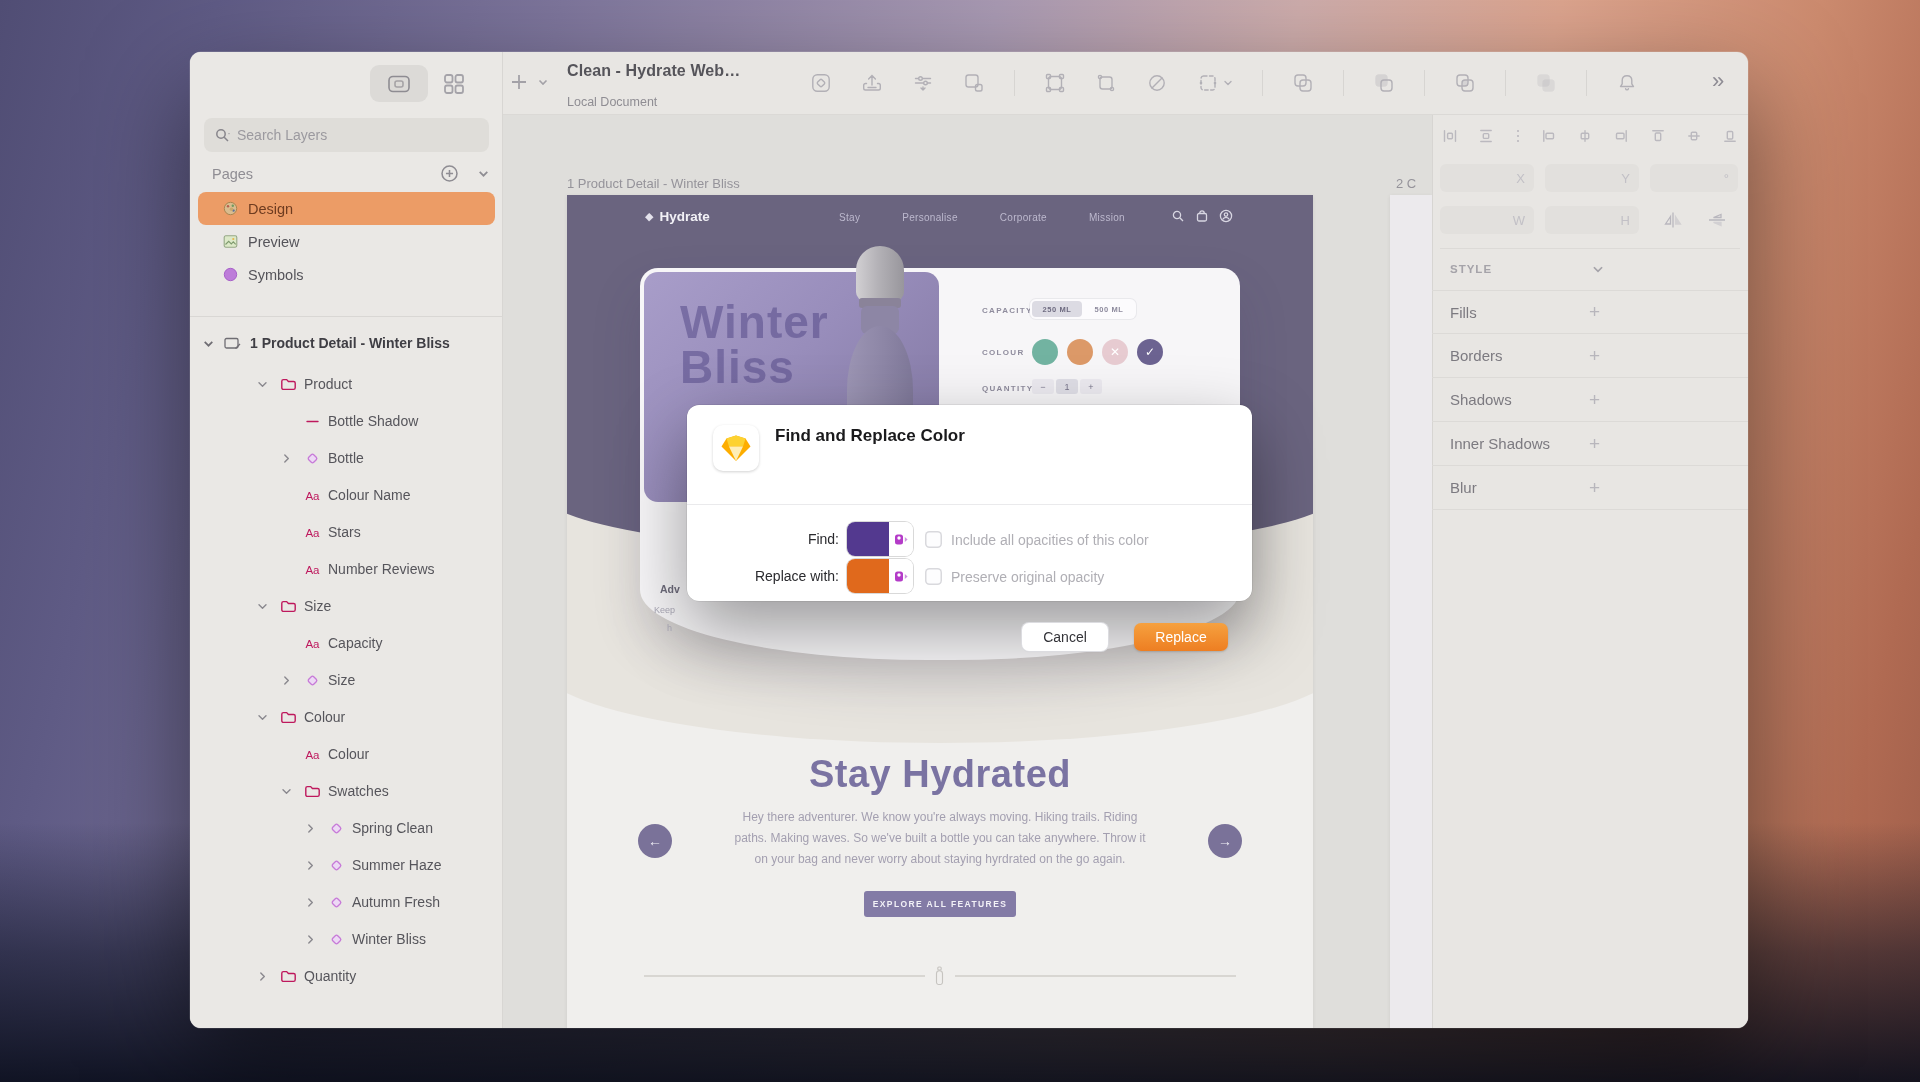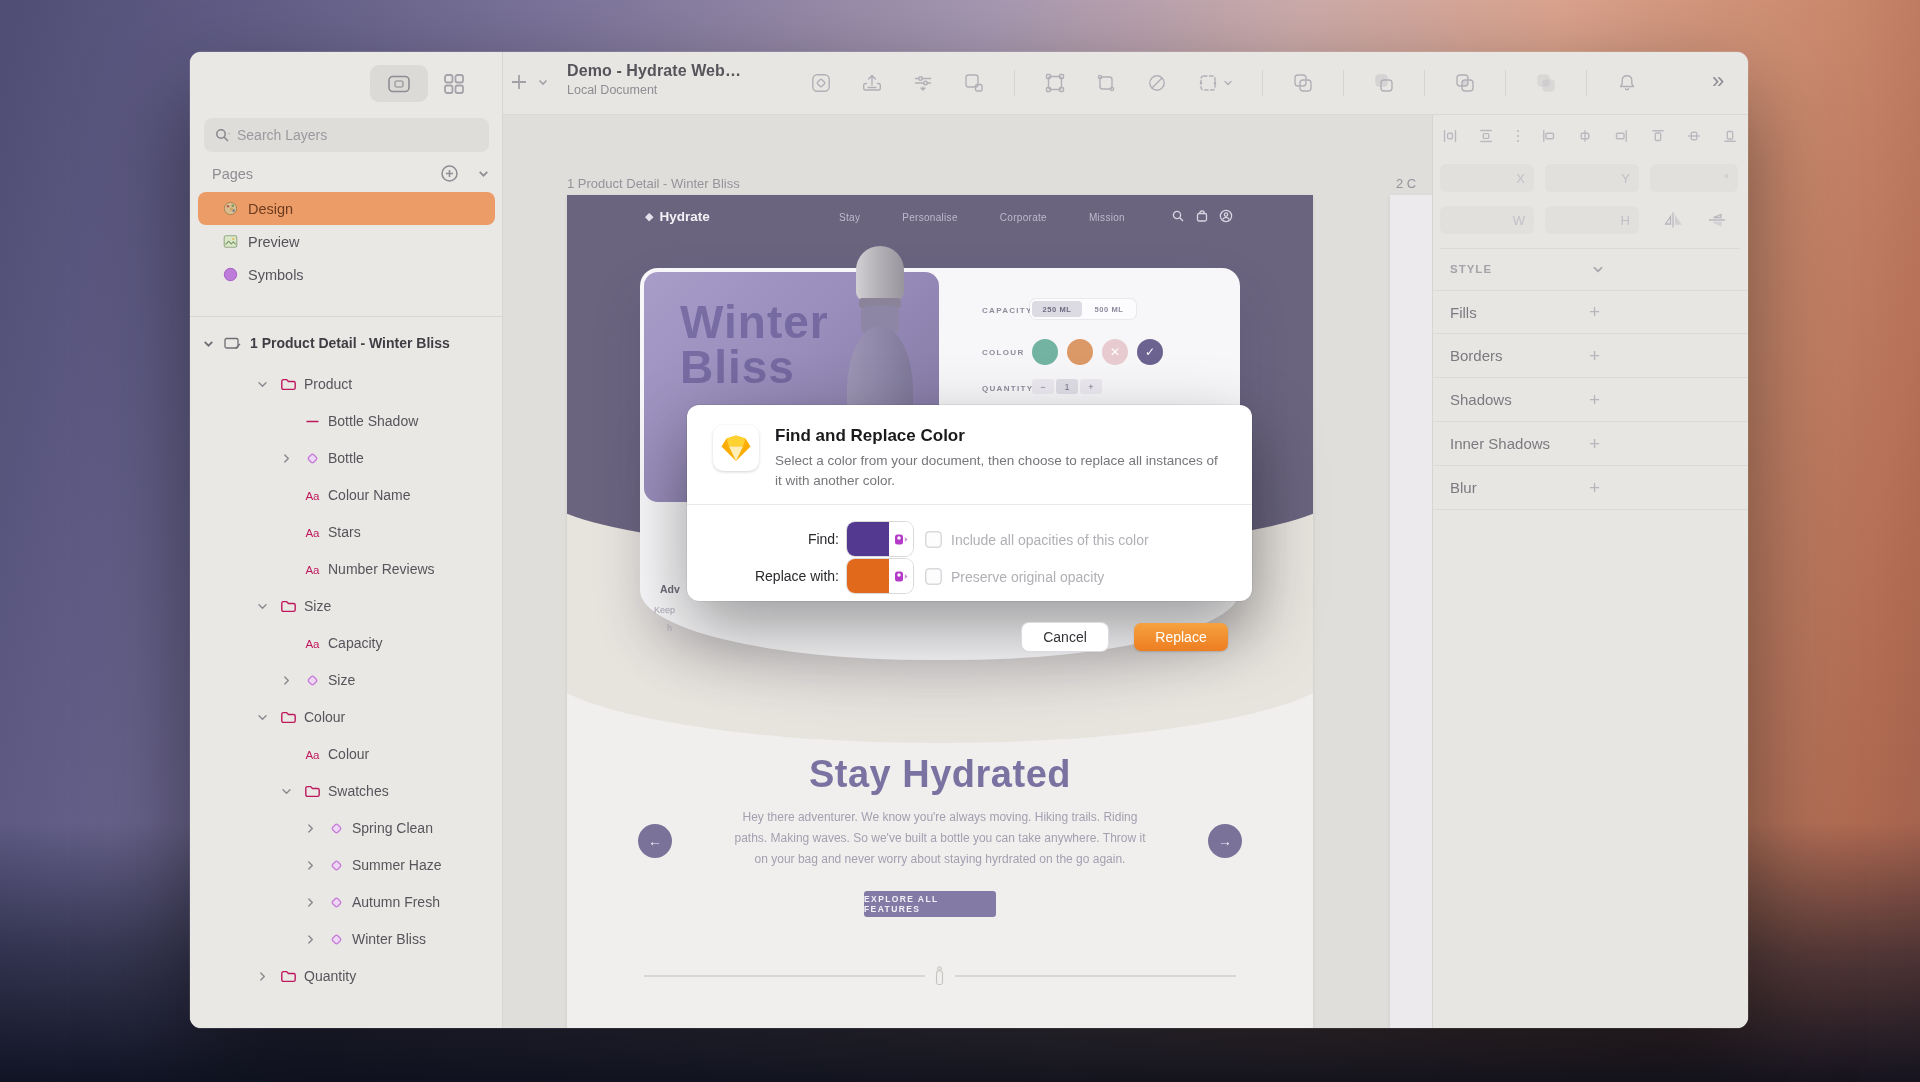--- a/index.html
+++ b/index.html
@@ -28,21 +28,21 @@
   .t1 { left:27px; background:#cccac8; box-shadow:inset 0 0 0 .5px rgba(0,0,0,.12); }
   .t1 i { display:block; width:5px; height:5px; border-radius:50%; background:#96918d; margin:5px auto; }
   .t2 { left:55px; background:#f5bd40; box-shadow:inset 0 0 0 .5px rgba(0,0,0,.12); }
   .t3 { left:83px; background:#42c74e; box-shadow:inset 0 0 0 .5px rgba(0,0,0,.12); }
   .view-btn1 { position:absolute; left:180px; top:13px; width:58px; height:37px; border-radius:9px; background:#dcdad7;
     display:flex; align-items:center; justify-content:center; color:#8e8c92; }
   .view-btn2 { position:absolute; left:252px; top:20px; width:24px; height:24px; color:#a5a3a9; }
   .tb-plus { position:absolute; left:318px; top:19px; color:#a3a1a7; display:flex; align-items:center; gap:7px; }
   .title-block { position:absolute; left:377px; top:10px; width:230px; }
   .title-block .tt { font-size:16px; font-weight:700; color:#55545a; letter-spacing:.1px; }
-  .title-block .ts { font-size:12.5px; color:#8f8d93; margin-top:3px; }
+  .title-block .ts { font-size:12.5px; color:#8f8d93; margin-top:15px; }
   .tb-icons { position:absolute; left:620px; top:0; height:62px; display:flex; align-items:center; gap:29px; color:#b2b0b6; }
   .tb-icons .sep { width:1px; height:26px; background:#d7d5d2; }
   .tb-icons .ticon { display:flex; align-items:center; gap:4px; }
   .tb-overflow { position:absolute; left:1522px; top:16px; font-size:22px; color:#8e8c94; letter-spacing:-2px; }
 
   
   .search-field { position:absolute; left:14px; top:66px; width:285px; height:34px; background:#dfddd9; border-radius:8px;
     display:flex; align-items:center; padding:0 10px; gap:6px; color:#87858b; }
   .search-field input { border:none; outline:none; background:transparent; font-size:14px; color:#55545a; width:210px;
     font-family:inherit; }
@@ -119,21 +119,21 @@
   .frag2 { left:87px; top:410px; font-size:9px; color:#acaab8; }
   .frag3 { left:100px; top:428px; font-size:9px; color:#acaab8; }
 
   .stay-title { position:absolute; left:173px; top:558px; width:400px; text-align:center; font-size:38px;
     font-weight:800; letter-spacing:.5px; color:#7a73a2; }
   .stay-body { position:absolute; left:163px; top:612px; width:420px; text-align:center; font-size:12px;
     line-height:1.75; color:#a39fb0; }
   .car-arrow { position:absolute; top:629px; width:34px; height:34px; border-radius:50%; background:#7a7299;
     color:#efeef5; display:flex; align-items:center; justify-content:center; font-size:14px; }
   .car-left { left:71px; } .car-right { left:641px; }
-  .stay-cta { position:absolute; left:297px; top:696px; width:132px; height:26px; background:#837ba6; border-radius:3px;
+  .stay-cta { position:absolute; left:297px; top:696px; width:152px; height:26px; background:#837ba6; border-radius:3px;
     color:#f2f1f7; font-size:8.5px; font-weight:700; letter-spacing:1.4px; display:flex; align-items:center; justify-content:center; }
   .foot-line { position:absolute; top:780px; height:2px; background:#d8d6d2; }
   .fl-l { left:77px; width:281px; } .fl-r { left:388px; width:281px; }
   .foot-bottle { position:absolute; left:367px; top:771px; color:#c6c4c0; }
 
   
   .inspector { position:absolute; left:1242px; top:62px; width:316px; height:914px; }
   .align-row { position:absolute; left:10px; top:14px; width:296px; display:flex; align-items:center;
     justify-content:space-between; color:#bbb9bf; }
   .insp-fields { position:absolute; left:8px; width:300px; display:flex; gap:11px; }
@@ -222,21 +222,21 @@
           </svg>
         </span>
       <span>
         <svg width="12" height="12" viewBox="0 0 12 12" fill="none" stroke="currentColor" stroke-width="1.6">
           <path d="M2.5 4.5 6 8l3.5-3.5"></path>
           </svg>
         </span>
     </div>
 
     <div class="title-block">
-      <div class="tt">Demo - Hydrate Web…</div>
+      <div class="tt">Clean - Hydrate Web…</div>
       <div class="ts">Local Document</div>
     </div>
 
     <div class="tb-icons" id="tb-icons">
         <div class="ticon">
           <svg width="22" height="22" viewBox="0 0 22 22" fill="none" stroke="currentColor" stroke-width="1.4" stroke-linecap="round" stroke-linejoin="round">
             <rect x="2.8" y="2.8" width="16.4" height="16.4" rx="4.5"></rect>
             <rect x="8" y="8" width="6" height="6" rx="1.3" transform="rotate(45 11 11)"></rect>
           </svg>
         </div>
@@ -832,21 +832,20 @@
 
     <div class="dialog">
       <div class="dlg-icon">
         <svg width="32" height="30" viewBox="0 0 32 30">
           <path d="M6.5 5.5 16 2.5l9.5 3 5 8L16 28 1.5 13.5z" fill="#fdad00"></path>
           <path d="M6.5 5.5 16 2.5l9.5 3 -2.5 8h-14z" fill="#fdd231"></path>
           <path d="M9 13.5 16 28l7-14.5z" fill="#feeeb7"></path>
         </svg>
       </div>
       <div class="dlg-title">Find and Replace Color</div>
-      <div class="dlg-sub">Select a color from your document, then choose to replace all instances of it with another color.</div>
       <div class="dlg-div"></div>
 
       <div class="dlg-label dl1">Find:</div>
       <div class="swatch sw1">
         <div class="color" id="find-color" style="background: rgb(83, 57, 143);"></div>
         <div class="picker">
           <svg width="14" height="13" viewBox="0 0 14 13">
             <rect x="1" y="1.5" width="8" height="10" rx="2.5" fill="#b43bc8"></rect>
             <circle cx="5" cy="5" r="1.7" fill="#fff"></circle>
             <path d="M10.8 4 13.6 6.5 10.8 9z" fill="#cd93dd"></path>

